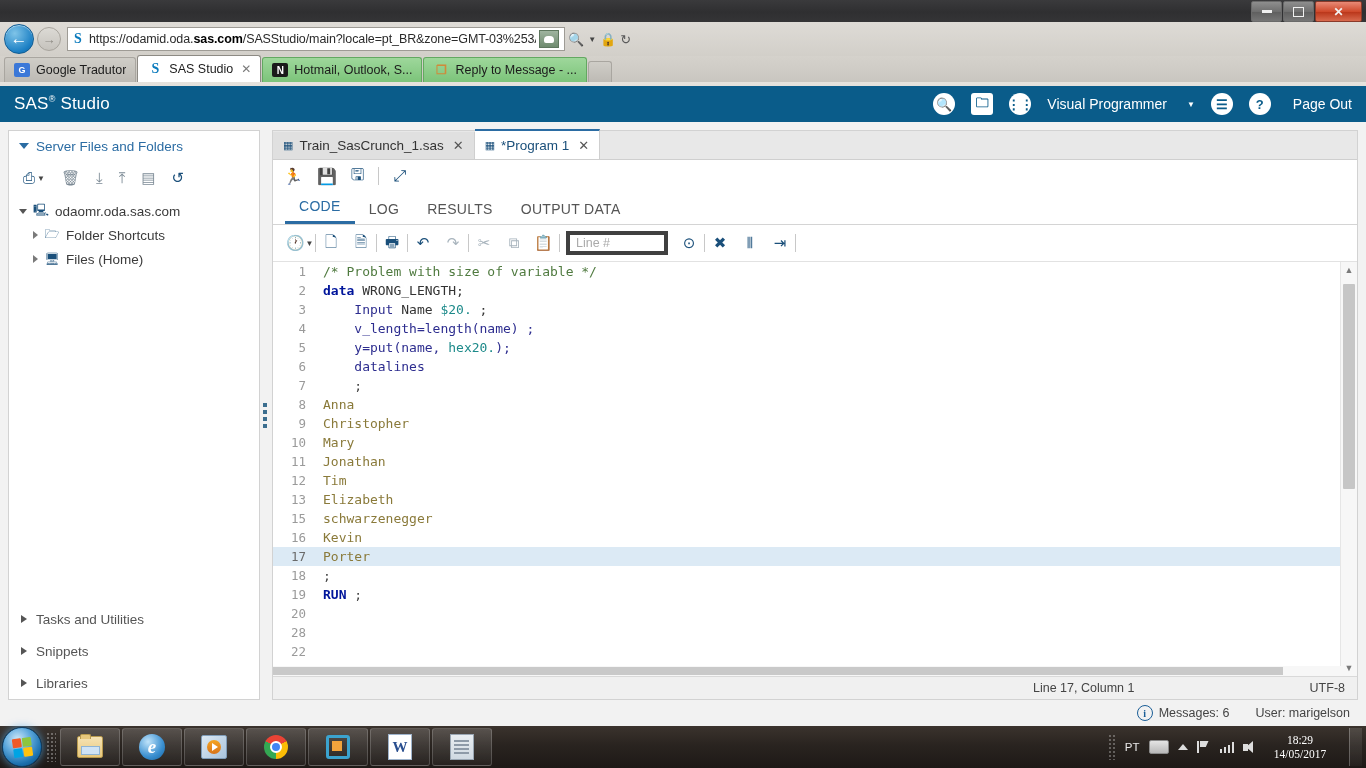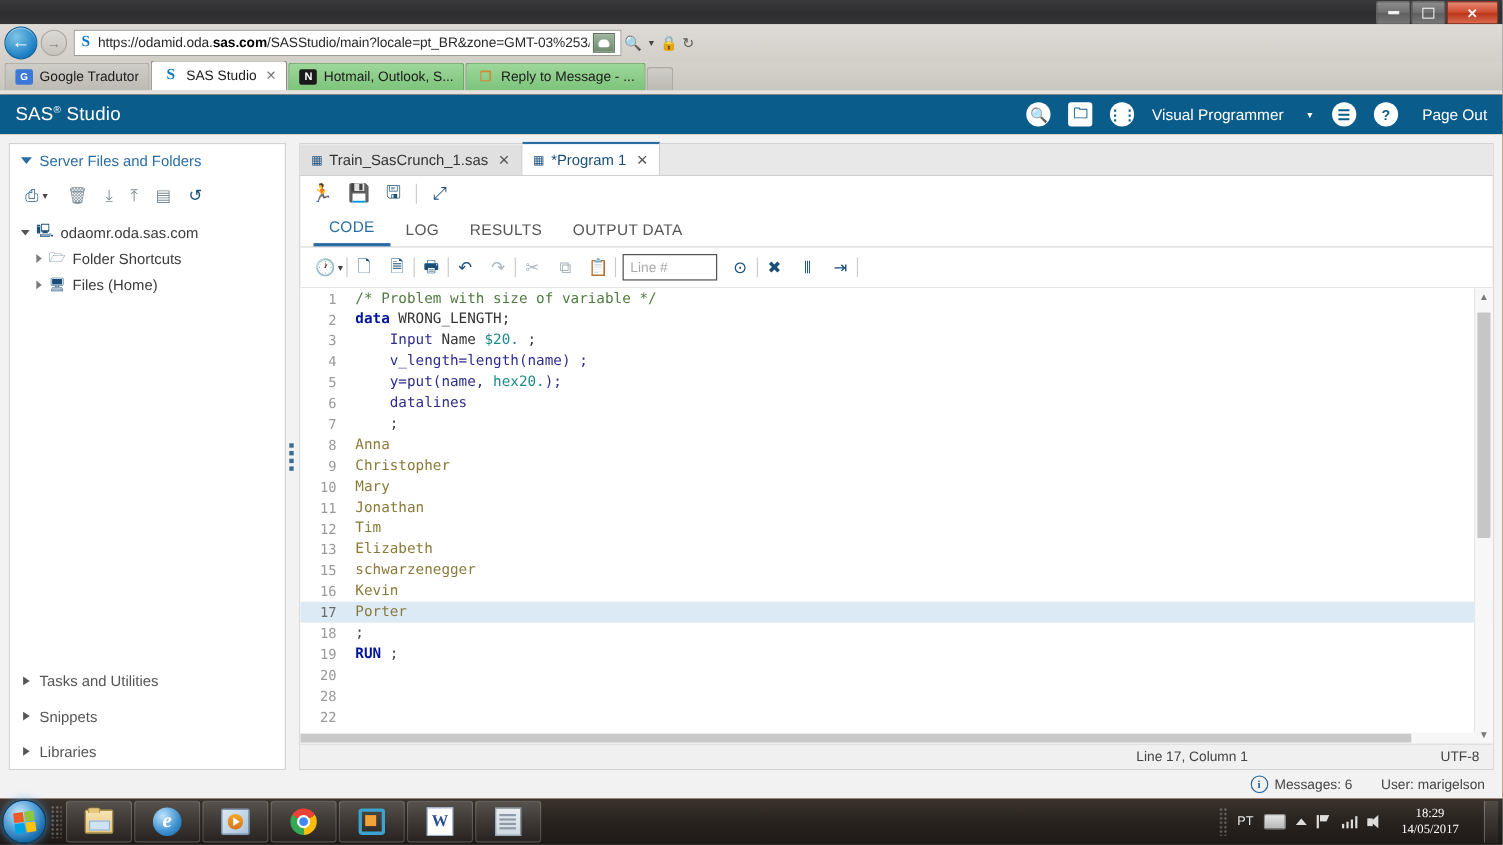--- a/index.html
+++ b/index.html
@@ -83,21 +83,21 @@
   .mailic{width:16px;height:12px;border:1.5px solid #8d8a84;background:#fff;position:relative;}
   .mailic:after{content:"";position:absolute;right:0;top:0;width:5px;height:5px;background:#d05a2a;}
   .printic{width:18px;height:15px;position:relative;}
   .printic:before{content:"";position:absolute;left:2px;top:4px;width:14px;height:7px;background:#5d5d5d;border-radius:1px;}
   .printic:after{content:"";position:absolute;left:5px;top:0px;width:8px;height:4px;background:#fff;border:1px solid #5d5d5d;}
   .helpic{width:16px;height:16px;border-radius:50%;background:radial-gradient(circle at 35% 30%,#6fb0dd,#1a5e97);
     color:#fff;font-size:11px;font-weight:bold;display:flex;align-items:center;justify-content:center;}
   .feedic{width:18px;height:14px;background:linear-gradient(135deg,#c8a05a,#8a6a2e);border-radius:2px;transform:rotate(-12deg);}
 
   
-  .sas-app{position:absolute;left:0;top:86px;width:1366px;height:640px;background:#c2410c;}
+  .sas-app{position:absolute;left:0;top:86px;width:1366px;height:640px;background:#14b8a6;}
   .sas-header{height:36px;background:#0a5c8a;display:flex;align-items:center;
     padding:0 14px;color:#fff;}
   .sas-logo{font-size:17px;letter-spacing:.2px;}
   .sas-logo sup{font-size:9px;vertical-align:super;}
   .hdr-right{margin-left:auto;display:flex;align-items:center;gap:16px;}
   .hdr-ic{width:22px;height:22px;border-radius:50%;background:#fff;color:#0a5c8a;
     display:flex;align-items:center;justify-content:center;font-size:13px;font-weight:bold;}
   .hdr-ic.box{border-radius:3px;}
   .hdr-txt{font-size:14px;color:#fff;display:flex;align-items:center;gap:20px;}
   .hdr-caret{font-size:8px;}
@@ -147,21 +147,21 @@
 
   .codetabs{height:32px;display:flex;align-items:flex-end;gap:0;padding:0 12px;
     border-bottom:1px solid #d4d4d4;flex:none;}
   .ctab{padding:0 14px;height:30px;display:flex;align-items:center;font-size:14px;color:#555;letter-spacing:.3px;}
   .ctab.active{color:#2b6ca3;border-bottom:3px solid #2b6ca3;}
 
   .edtoolbar{height:36px;display:flex;align-items:center;gap:0;padding:0 12px;flex:none;
     border-bottom:1px solid #e2e2e2;}
   .eico{color:#1a4f7a;font-size:15px;width:30px;display:flex;align-items:center;justify-content:center;}
   .eico.dim{color:#a8b4bd;}
-  .lineinput{width:86px;height:24px;border:1px solid #404040;background:#fff;display:flex;align-items:center;
+  .lineinput{width:102px;height:24px;border:4px solid #404040;background:#fff;display:flex;align-items:center;
     padding:4px 6px;font-size:12.5px;color:#aaa;margin:0 6px;box-sizing:border-box;}
 
   
   .editorwrap{position:relative;flex:1;overflow:hidden;background:#fff;display:flex;}
   .editor{position:relative;flex:1;overflow:hidden;
     font-family:"DejaVu Sans Mono","Liberation Mono",monospace;font-size:13px;line-height:19px;}
   .codeline{position:relative;height:19px;display:flex;align-items:center;white-space:pre;}
   .codeline.hl{background:#dceaf5;}
   .ln{width:42px;text-align:right;padding-right:9px;color:#9a9a9a;font-size:12.5px;flex:none;
     box-sizing:border-box;}

